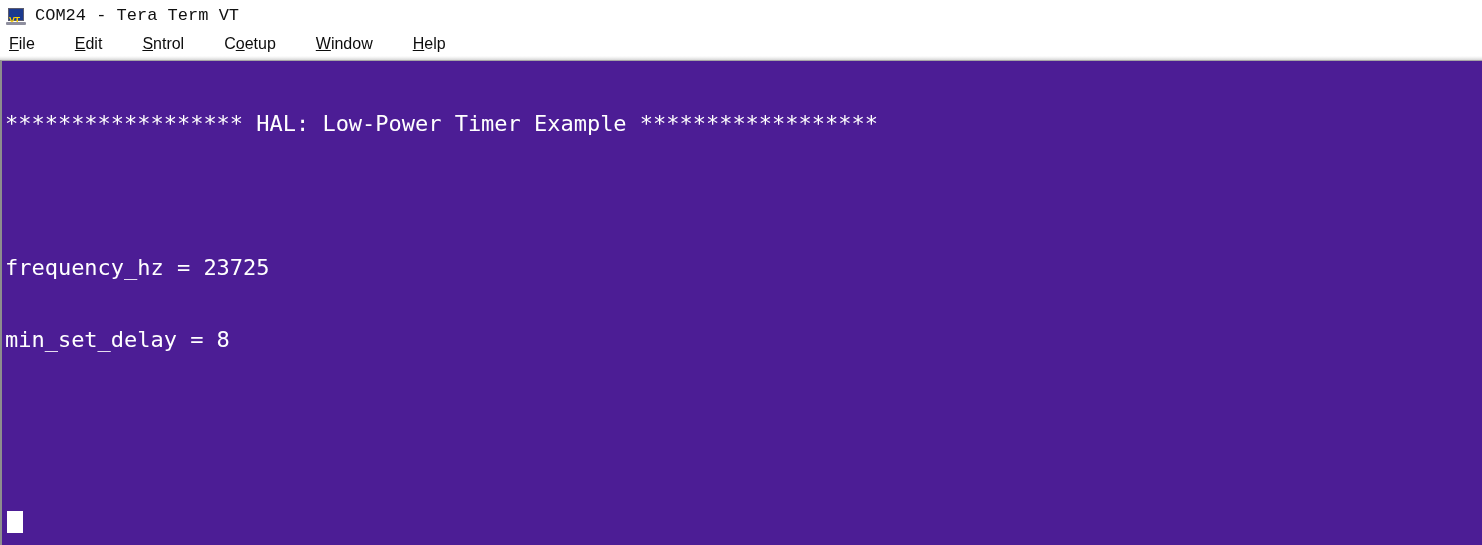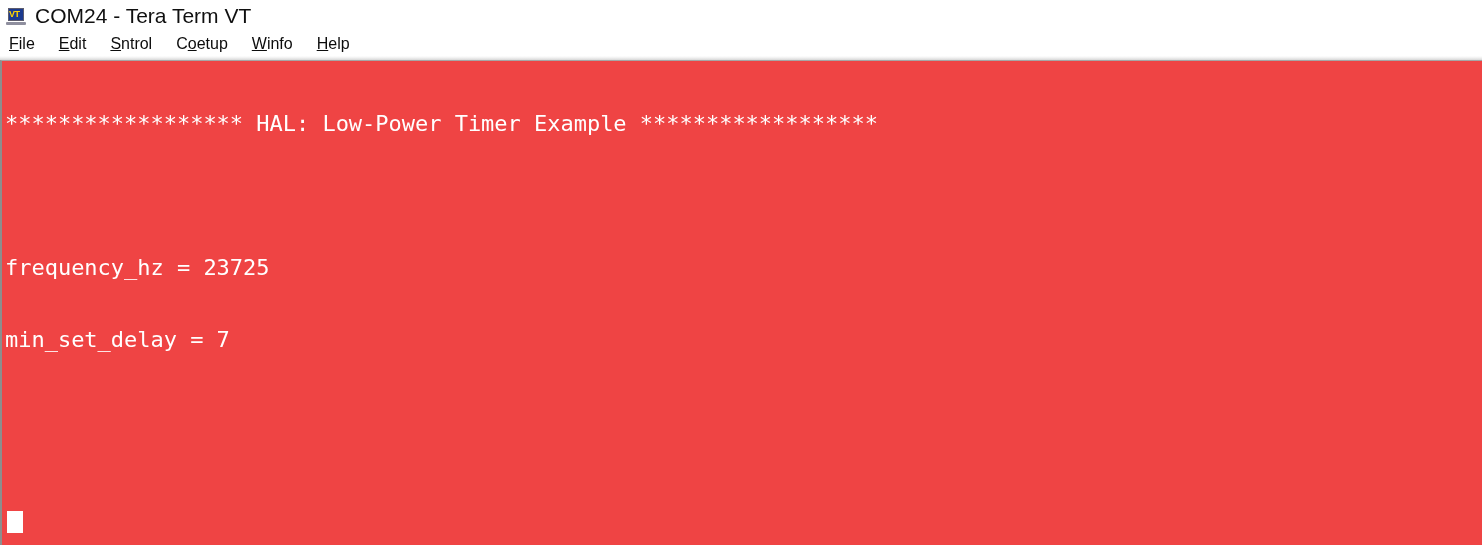--- a/index.html
+++ b/index.html
@@ -57,48 +57,49 @@
     top: 2px;
     width: 16px;
     height: 13px;
     background: #1b3a8f;
     border: 1px solid #5c5c6e;
     box-sizing: border-box;
   }
   #app-icon .vt-text {
     position: absolute;
     left: 3px;
-    top: 2px;
+    top: 8px;
     width: 14px;
     height: 12px;
     color: #ffd400;
     font-family: "Liberation Sans", sans-serif;
     font-size: 9px;
     font-weight: bold;
     line-height: 12px;
     letter-spacing: -0.5px;
   }
   #title-text {
-    font-family: Liberation Sans, sans-serif;
-    font-size: 21px;
+    font-family: Liberation Mono, monospace;
+    font-size: 17px;
     color: #101010;
     line-height: 20px;
     white-space: nowrap;
   }
 
   
   #menu-bar {
     height: 25px;
     flex: 0 0 25px;
     background: #ffffff;
     display: flex;
     align-items: center;
     padding-left: 9px;
     box-sizing: border-box;
     user-select: none;
+    gap: 16px;
   }
   .menu-item {
     font-family: "Liberation Sans", sans-serif;
     font-size: 16px;
     color: #0c0c0c;
     line-height: 20px;
     margin-right: 24px;
     white-space: nowrap;
     cursor: default;
   }
@@ -122,21 +123,21 @@
     border-left: 2px solid #8d8d8d;
     box-sizing: border-box;
     overflow: hidden;
   }
   #terminal-screen {
     position: absolute;
     left: 0;
     top: 0;
     right: 0;
     bottom: 0;
-    background: #ef4444;
+    background: #4c1d95;
     padding: 3px 0 0 3px;
     box-sizing: border-box;
     font-family: "DejaVu Sans Mono", monospace;
     font-size: 22px;
     line-height: 24px;
     letter-spacing: -0.02px;
     color: #ffffff;
     white-space: pre;
     overflow: hidden;
   }
@@ -170,32 +171,32 @@
       <div class="laptop-base"></div>
     </div>
     <div id="title-text">COM24 - Tera Term VT</div>
   </div>
 
   <div id="menu-bar">
     <div class="menu-item"><span></span><span class="accel">F</span><span>ile</span></div>
     <div class="menu-item"><span></span><span class="accel">E</span><span>dit</span></div>
     <div class="menu-item"><span></span><span class="accel">S</span><span>ntrol</span></div>
     <div class="menu-item"><span>C</span><span class="accel">o</span><span>etup</span></div>
-    <div class="menu-item"><span></span><span class="accel">W</span><span>info</span></div>
+    <div class="menu-item"><span></span><span class="accel">W</span><span>indow</span></div>
     <div class="menu-item"><span></span><span class="accel">H</span><span>elp</span></div>
   </div>
 
   <div id="menu-separator"></div>
 
   <div id="terminal-area">
     <div id="terminal-screen">
       <div class="term-line">****************** HAL: Low-Power Timer Example ******************</div>
       <div class="term-line blank"></div>
       <div class="term-line">frequency_hz = 23725</div>
-      <div class="term-line">min_set_delay = 7</div>
+      <div class="term-line">min_set_delay = 8</div>
       <div class="term-line blank"></div>
       
       
       
       
       
       
       
       
       

